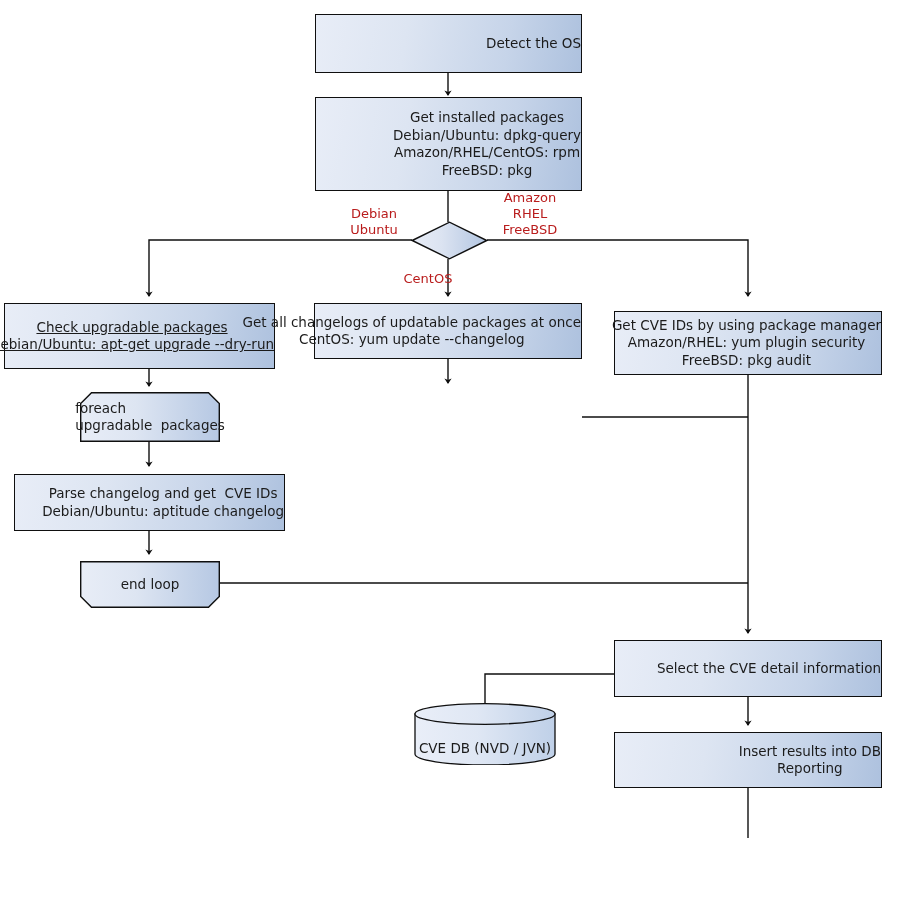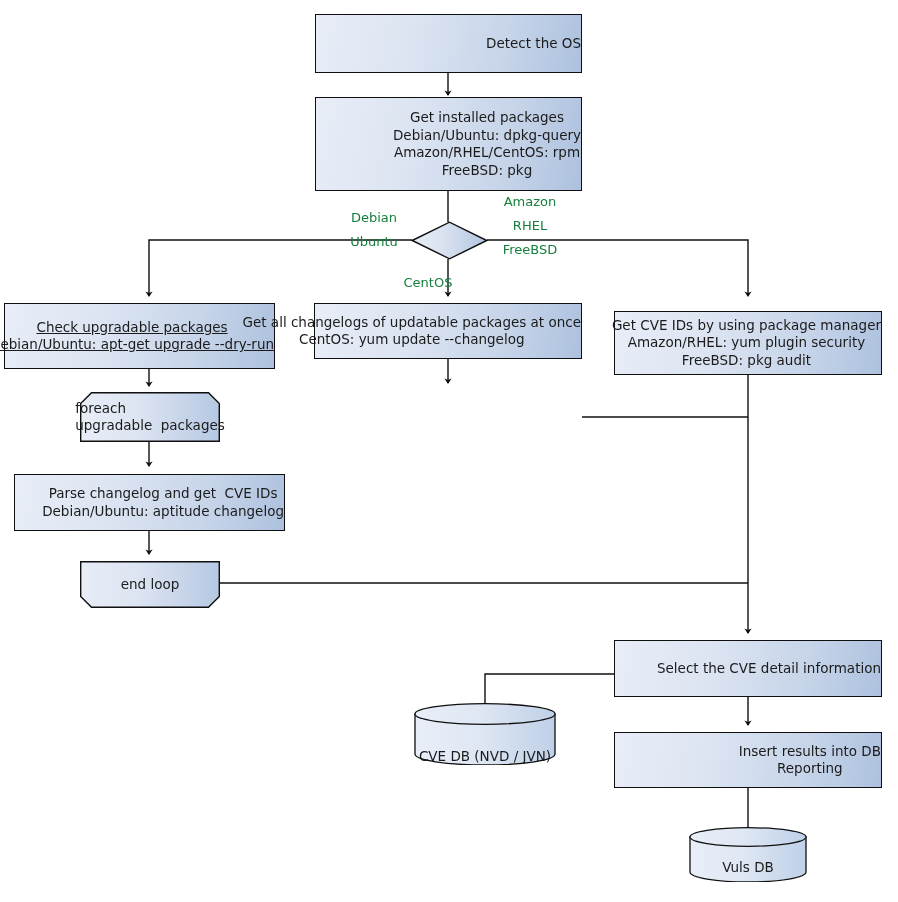--- a/index.html
+++ b/index.html
@@ -86,22 +86,22 @@
     align-items: center;
     justify-content: center;
     text-align: center;
     font-size: 13.5px;
     color: #1b1b1b;
     white-space: pre;
   }
   .edge-label {
     position: absolute;
     font-size: 13px;
-    line-height: 24px;
-    color: #15803d;
+    line-height: 16px;
+    color: #b91c1c;
     white-space: pre;
     text-align: center;
   }
 </style>
 </head>
 <body>
 
 <div id="canvas">
 
   <svg id="wires" viewBox="0 0 898 902" xmlns="http://www.w3.org/2000/svg">
@@ -240,31 +240,17 @@
       <defs>
         <linearGradient id="gradCylA" x1="0" y1="0" x2="1" y2="0">
           <stop offset="0%" stop-color="#e9eef8"></stop>
           <stop offset="45%" stop-color="#dfe7f4"></stop>
           <stop offset="100%" stop-color="#bfd0e8"></stop>
         </linearGradient>
       </defs>
       <path d="M1,11 L1,51 A70,11 0 0 0 141,51 L141,11 Z" fill="url(#gradCylA)" stroke="#0f0f0f" stroke-width="1.3"></path>
       <ellipse cx="71" cy="11" rx="70" ry="10.3" fill="url(#gradCylA)" stroke="#0f0f0f" stroke-width="1.3"></ellipse>
     </svg>
-    <div class="cyl-label" style="padding-top:22px;text-align:center;">CVE DB (NVD / JVN)</div>
-  </div>
-
-  <div class="cyl-wrap" style="left:689px; top:827px; width:118px; height:55px;">
-    <svg width="118" height="55" viewBox="0 0 118 55" xmlns="http://www.w3.org/2000/svg">
-      <defs>
-        <linearGradient id="gradCylB" x1="0" y1="0" x2="1" y2="0">
-          <stop offset="0%" stop-color="#e9eef8"></stop>
-          <stop offset="45%" stop-color="#dfe7f4"></stop>
-          <stop offset="100%" stop-color="#bfd0e8"></stop>
-        </linearGradient>
-      </defs>
-      <path d="M1,10 L1,45 A58,10 0 0 0 117,45 L117,10 Z" fill="url(#gradCylB)" stroke="#0f0f0f" stroke-width="1.3"></path>
-      <ellipse cx="59" cy="10" rx="58" ry="9.3" fill="url(#gradCylB)" stroke="#0f0f0f" stroke-width="1.3"></ellipse>
-    </svg>
-    <div class="cyl-label" style="padding-top:12px;">Vuls DB</div>
-  </div>
+    <div class="cyl-label" style="padding-top:14px;text-align:center;">CVE DB (NVD / JVN)</div>
+  </div>
+
 
 </div>
 
 </body></html>

